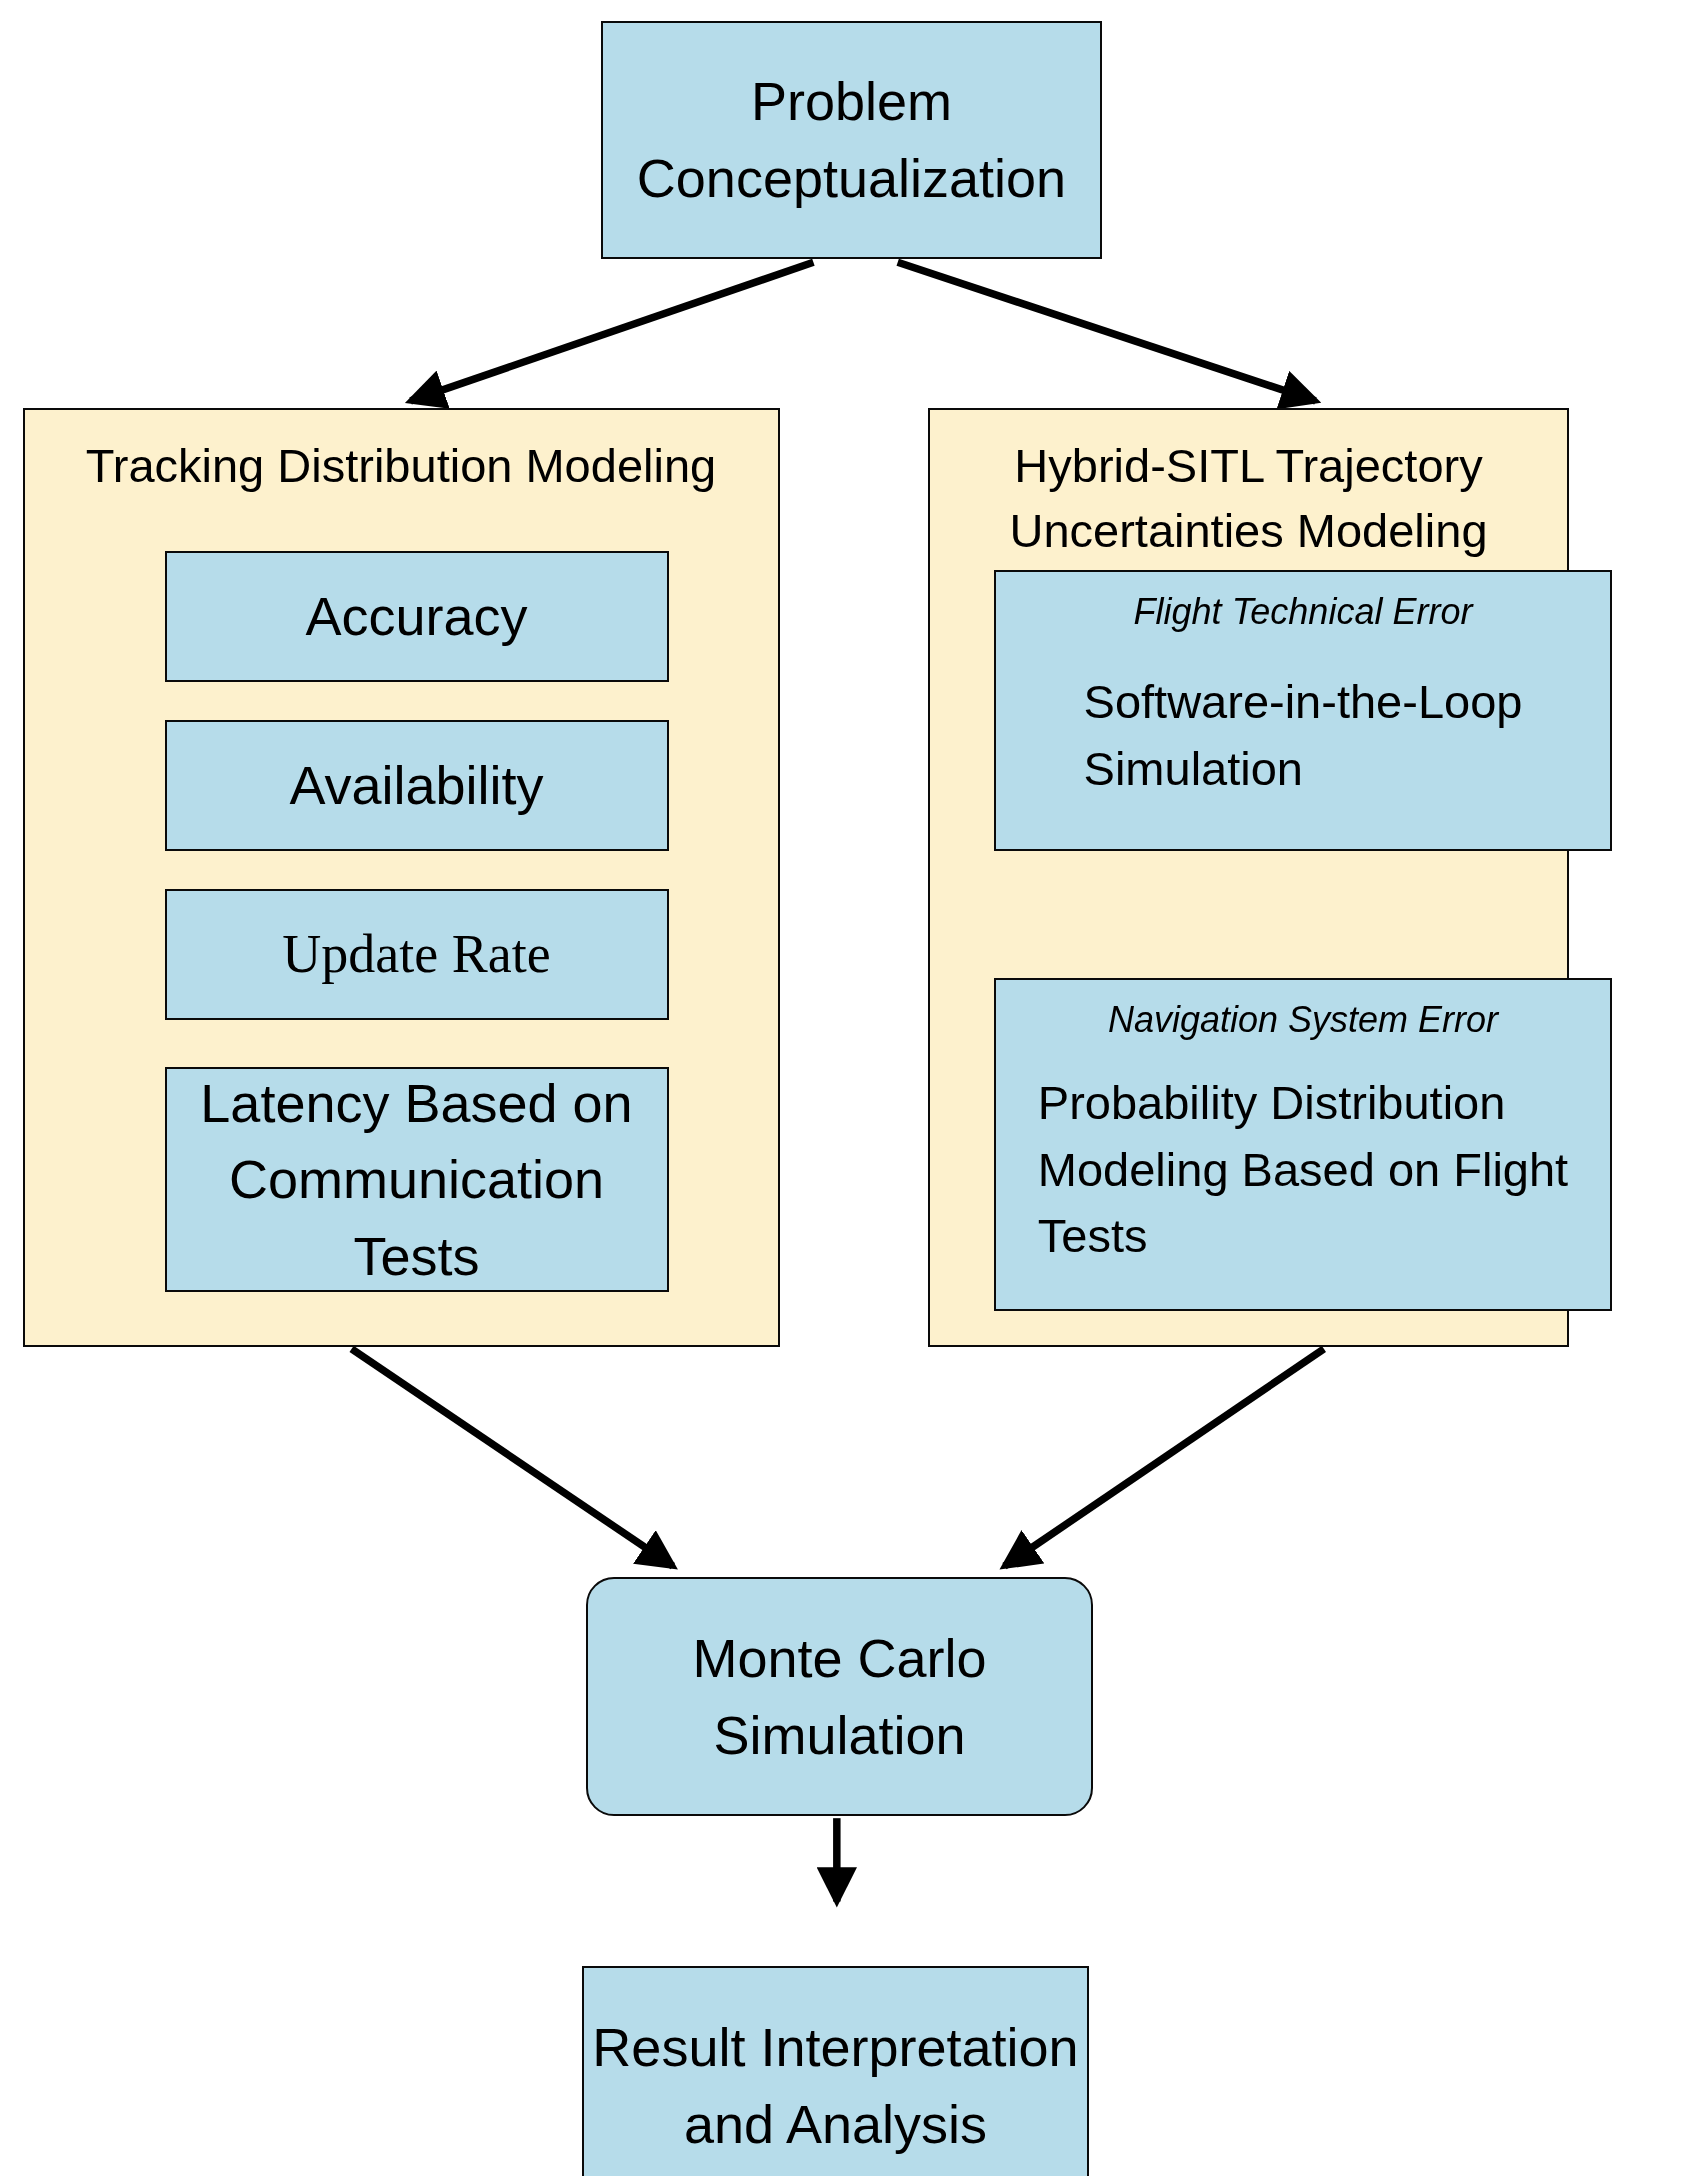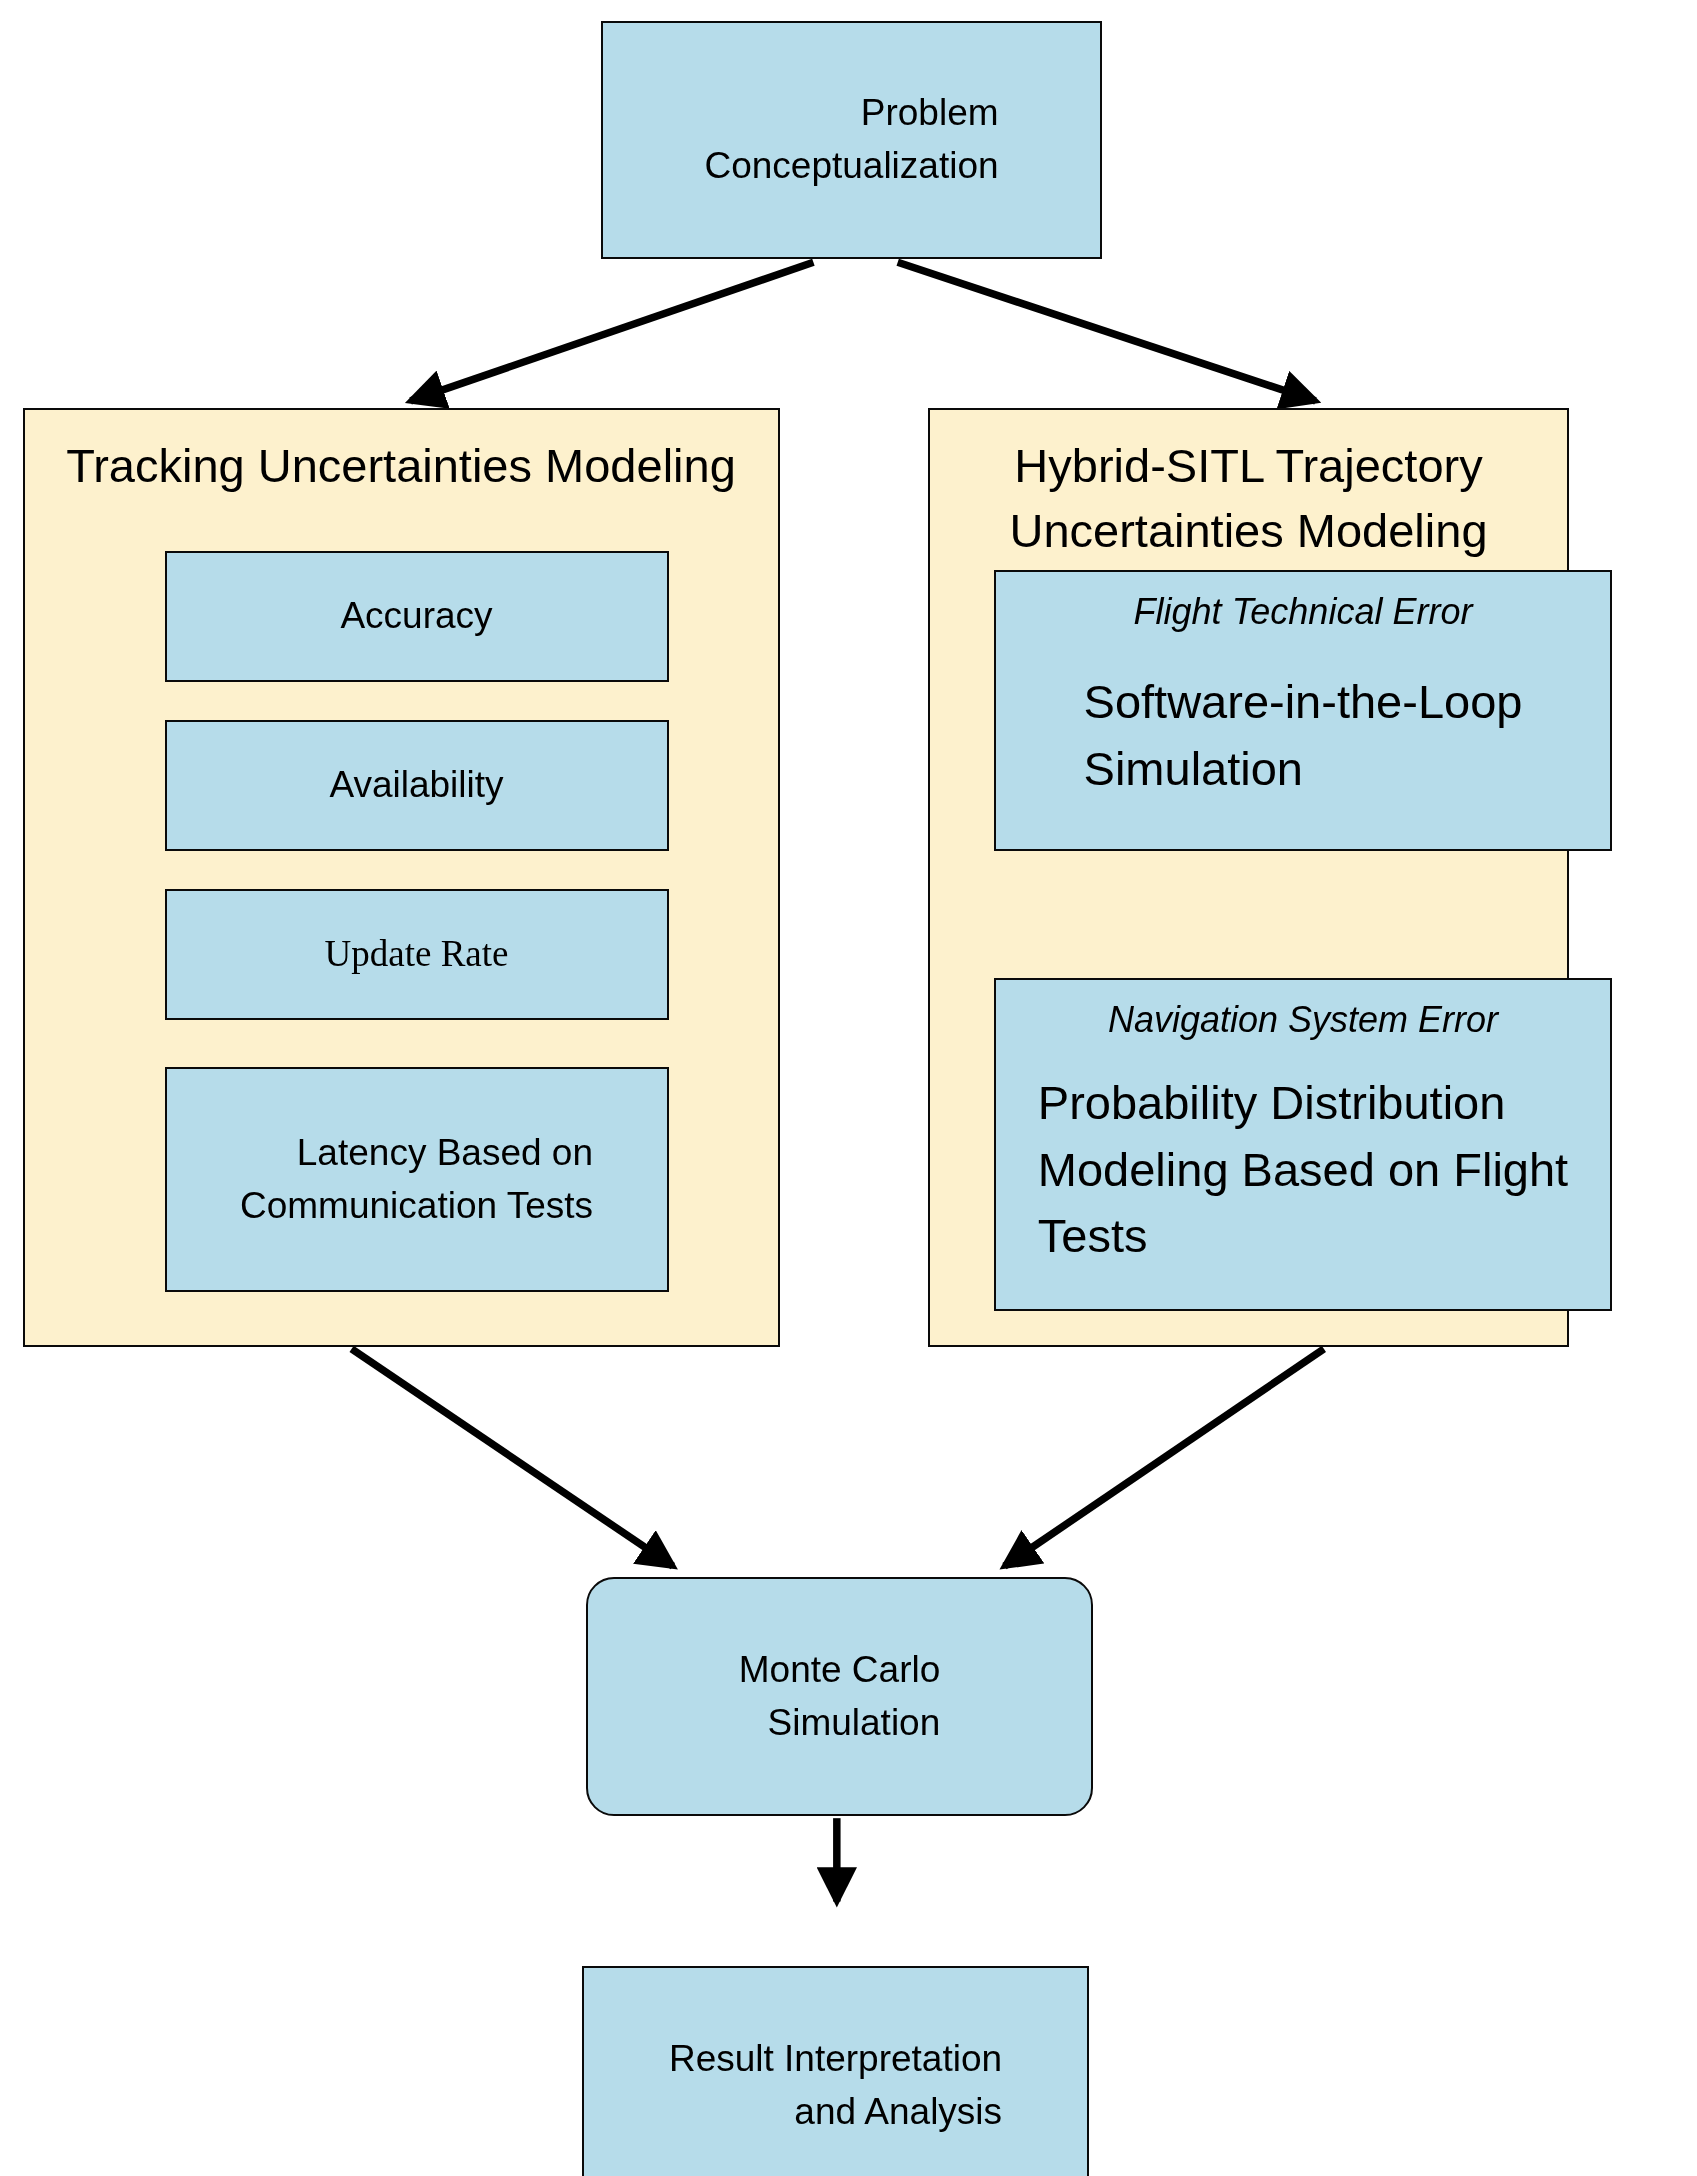--- a/index.html
+++ b/index.html
@@ -22,23 +22,23 @@
     width: 1698px; height: 2176px;
     pointer-events: none;
   }
   .node {
     position: absolute;
     background: var(--node-fill, #b6dcea);
     border: 2.8px solid var(--border, #0a0a0a);
     display: flex;
     align-items: center;
     justify-content: center;
-    text-align: right;
+    text-align: center;
     white-space: pre-line;
-    font-size: 37px;
+    font-size: 54px;
     line-height: 1.42;
   }
   .panel {
     position: absolute;
     background: var(--panel-fill, #fdf1cd);
     border: 2.8px solid var(--border, #0a0a0a);
   }
   .panel-title {
     text-align: center;
     padding-top: 22.5px;
@@ -106,21 +106,21 @@
     <line class="edge-line" x1="958" y1="280" x2="1404" y2="428" marker-end="url(#ah)"></line>
     <line class="edge-line" x1="375" y1="1440" x2="718" y2="1672" marker-end="url(#ah)"></line>
     <line class="edge-line" x1="1413" y1="1440" x2="1072" y2="1672" marker-end="url(#ah)"></line>
     <line class="edge-line" x1="893" y1="1941" x2="893" y2="2030" marker-end="url(#ah)"></line>
   </svg>
 
   <div class="node" id="node-problem">Problem
 Conceptualization</div>
 
   <div class="panel" id="panel-tracking">
-    <div class="panel-title">Tracking Uncertainties Modeling</div>
+    <div class="panel-title">Tracking Distribution Modeling</div>
     <div class="node sub-item" id="item-accuracy">Accuracy</div>
     <div class="node sub-item" id="item-availability">Availability</div>
     <div class="node sub-item" id="item-update-rate">Update Rate</div>
     <div class="node sub-item" id="item-latency">Latency Based on
 Communication Tests</div>
   </div>
 
   <div class="panel" id="panel-hybrid">
     <div class="panel-title">Hybrid-SITL Trajectory
 Uncertainties Modeling</div>

